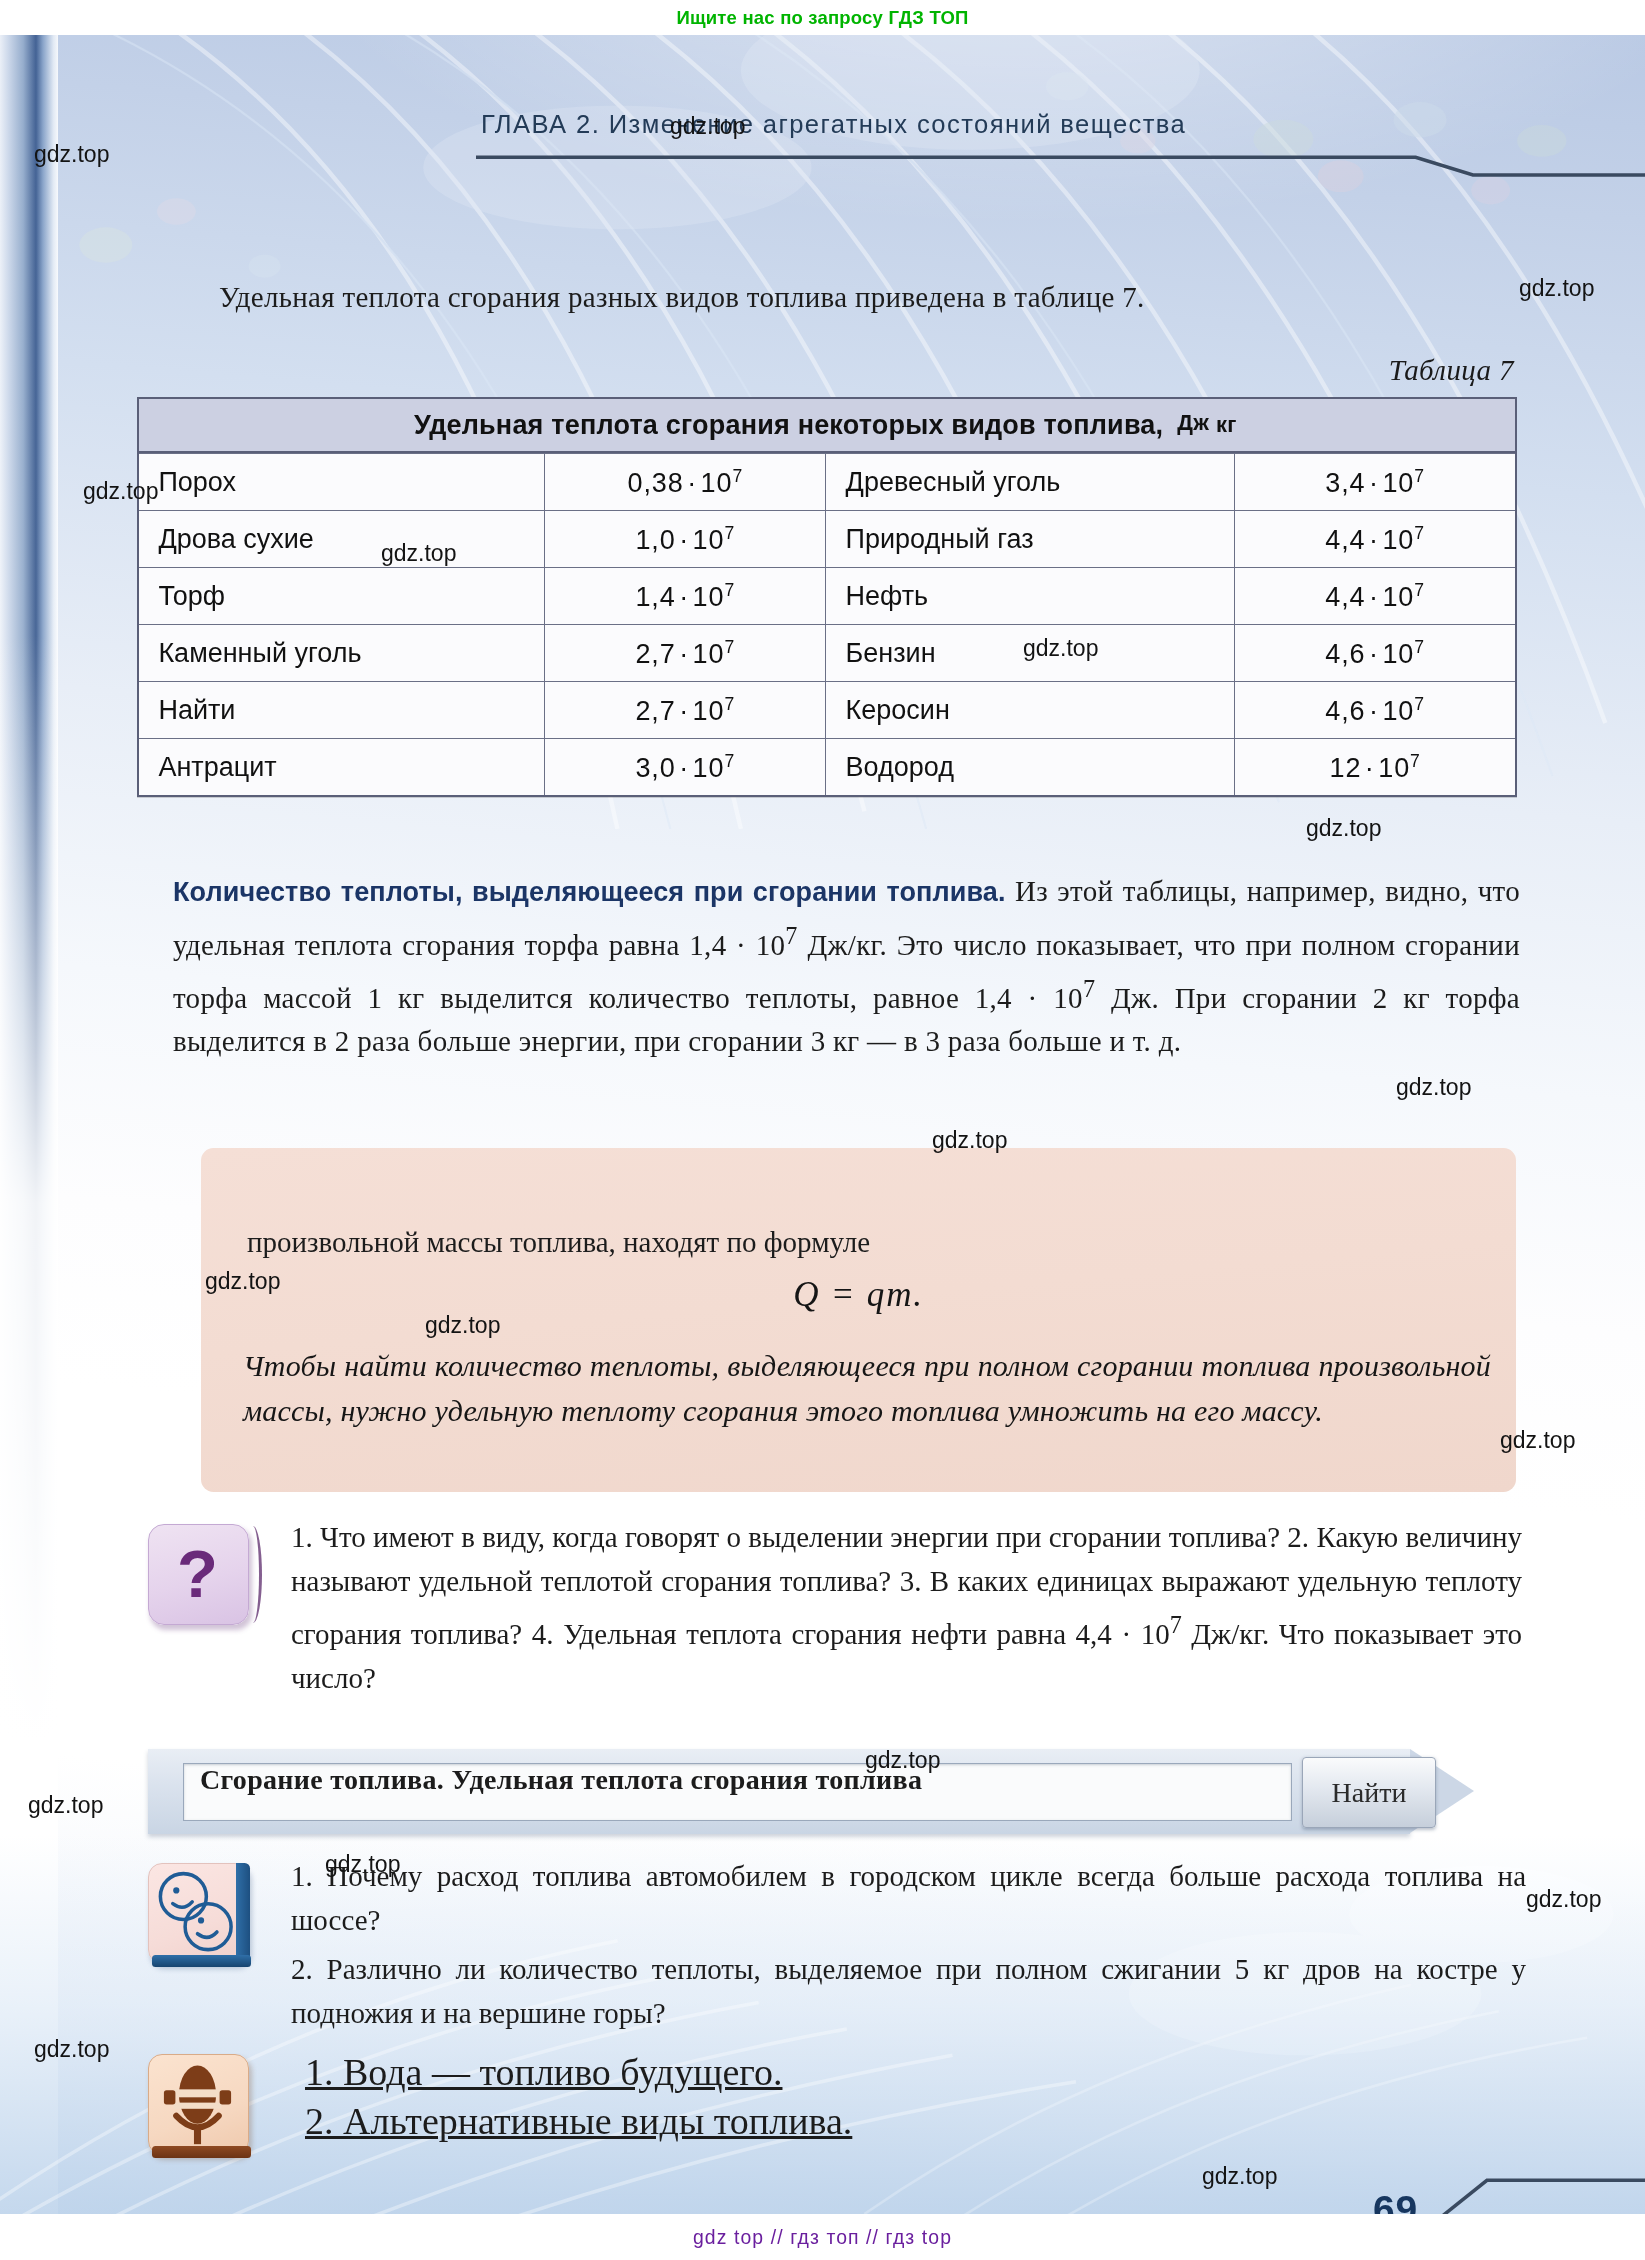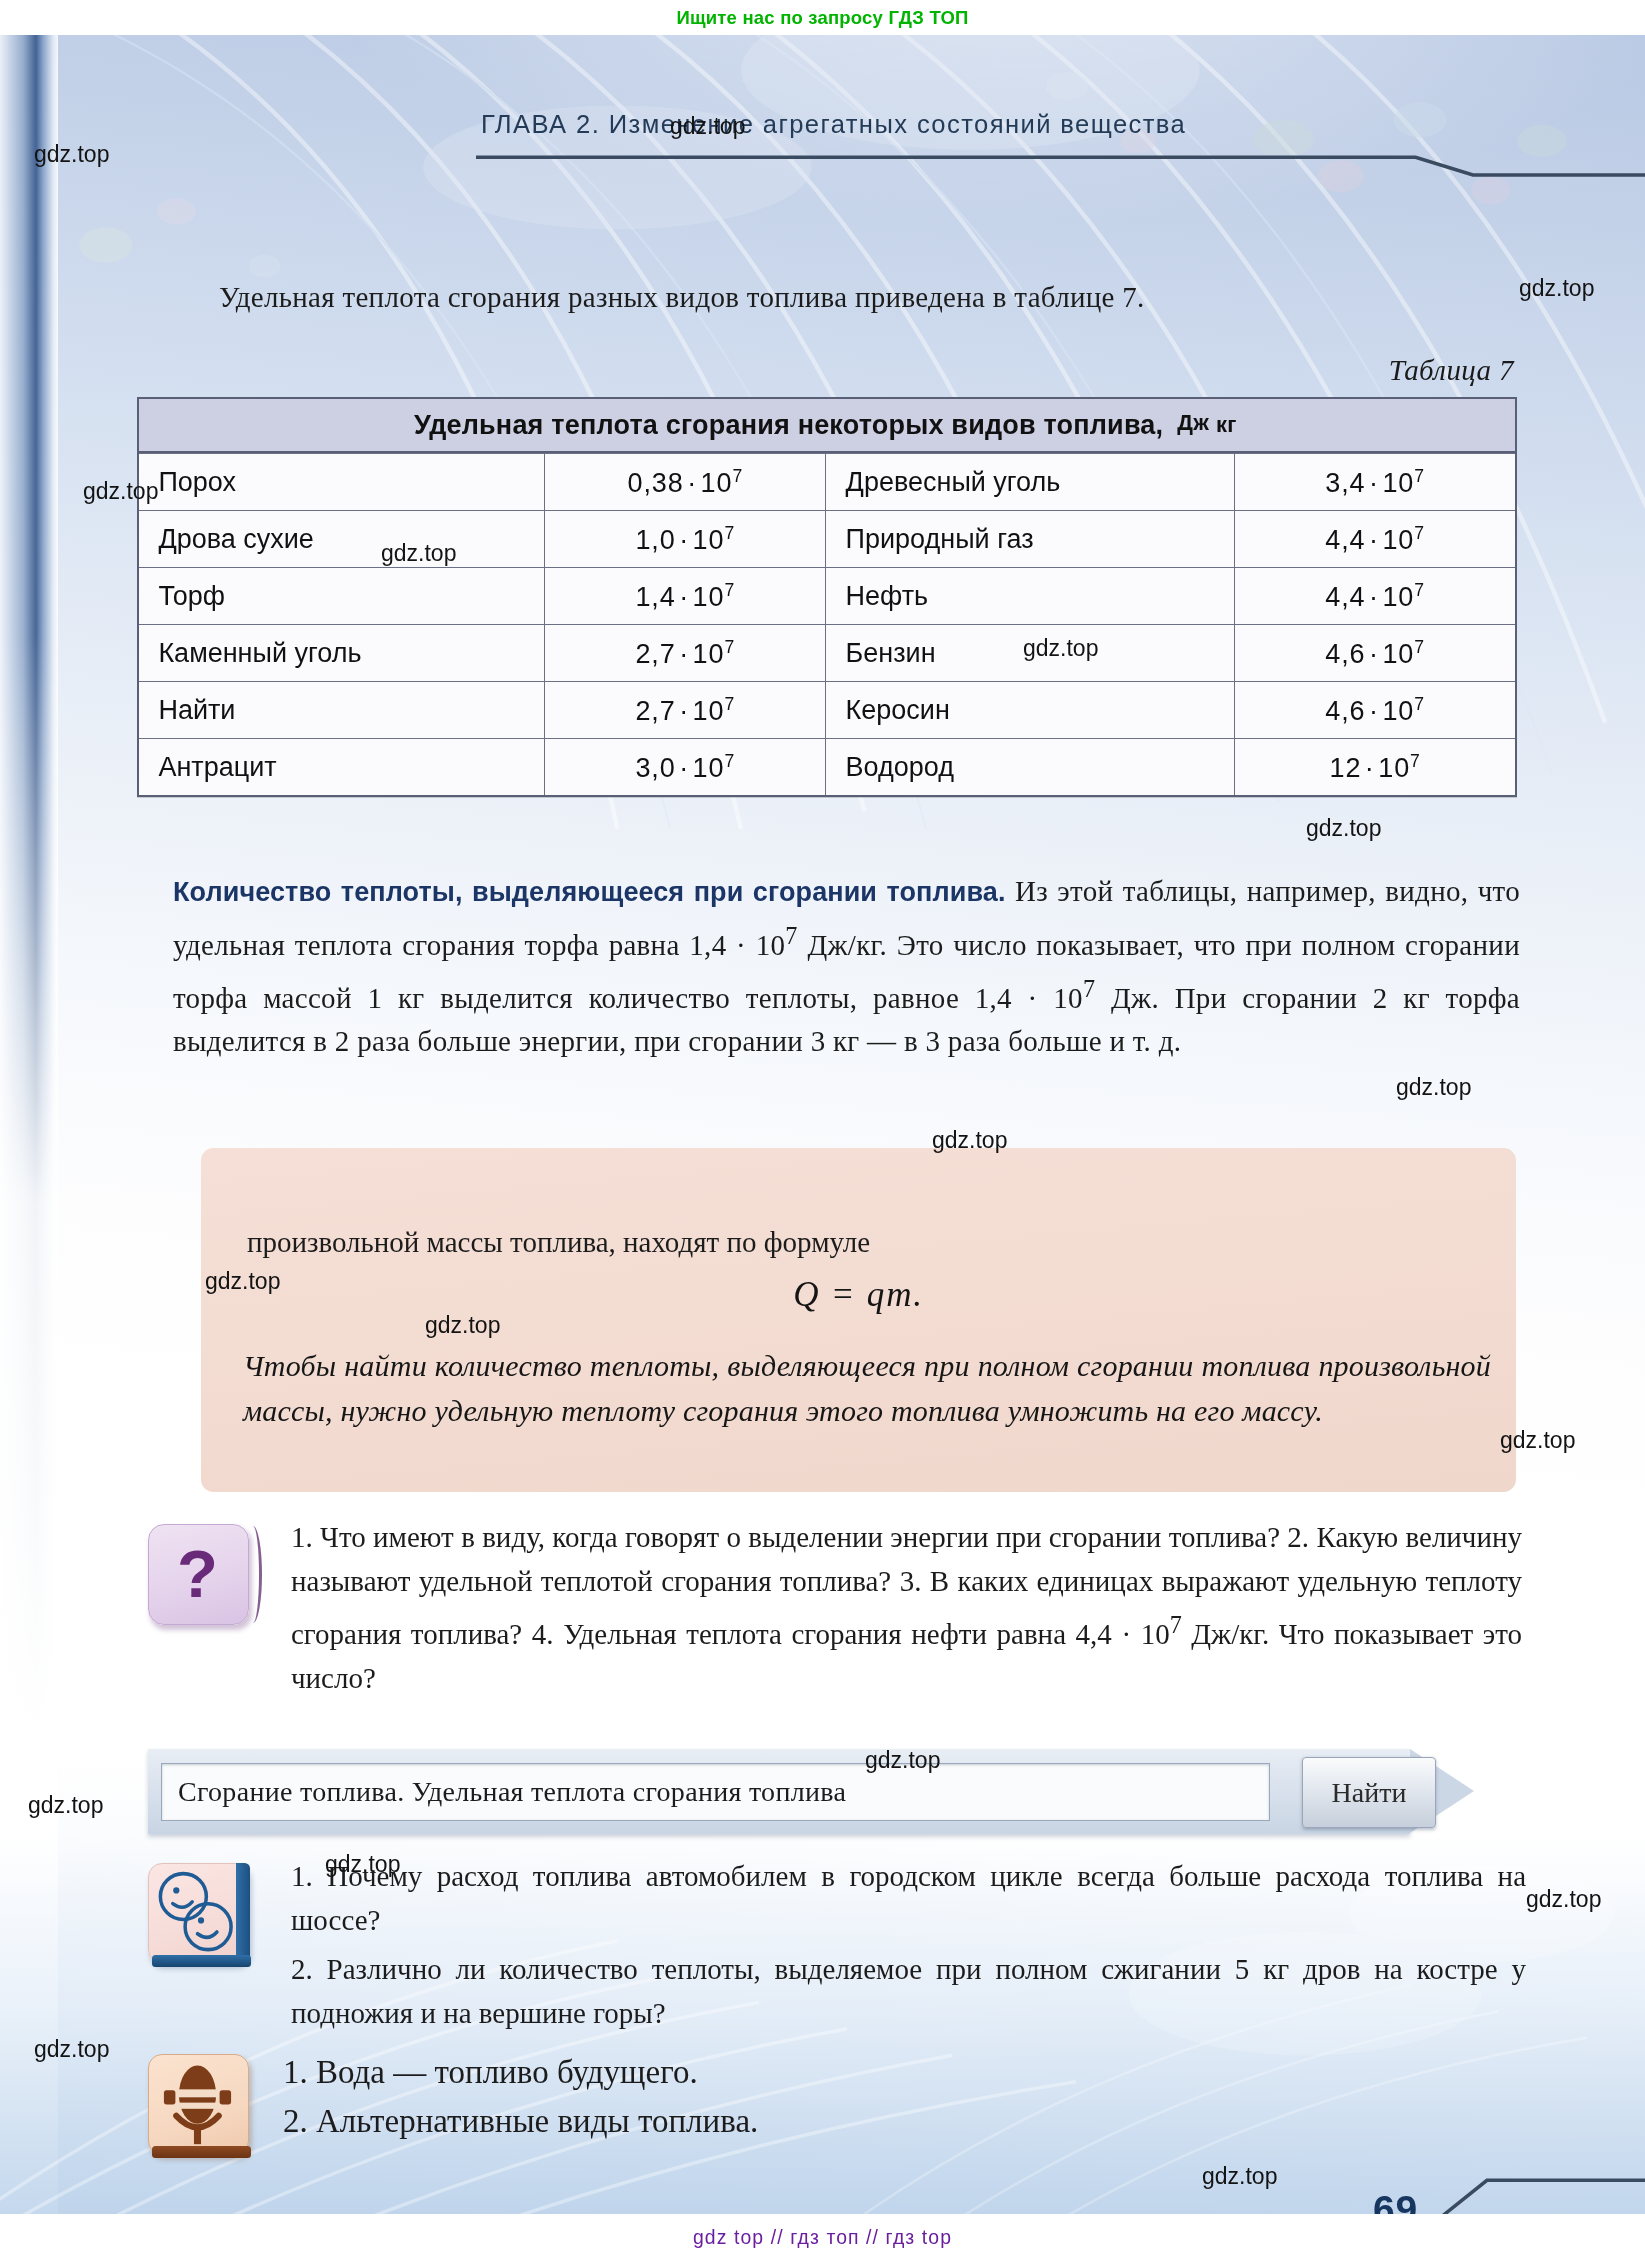--- a/index.html
+++ b/index.html
@@ -218,24 +218,25 @@
     position:absolute;left:0;top:10.6px;width:1262px;height:85px;
     background:linear-gradient(180deg,#e9eef5 0%, #dbe3ee 40%, #c9d5e4 100%);
     box-shadow:0 2.6px 4.4px rgba(60,80,110,.25);
   }
   .sb-arrow{
     position:absolute;left:1262px;top:10.6px;width:0;height:0;
     border-top:42px solid transparent;border-bottom:42px solid transparent;
     border-left:64px solid #ccd7e6;
   }
   .sb-input{
-    position:absolute;left:13px;top:25px;width:1107px;height:56px;
+    position:absolute;left:35px;top:25px;width:1107px;height:56px;
     background:#fafbfc;border:1.8px solid #9aa8bb;
-    display:flex;align-items:center;
+    display:flex;
     box-shadow:inset 0 0.9px 2.6px rgba(80,95,120,.3);
+    font-weight:bold;
   }
   .sb-input-text{
     padding-left:16px;
     font-family:"Liberation Serif",serif;font-size:28px;color:#1c1c1c;
     letter-spacing:0.3px;white-space:nowrap;
   }
   .sb-button{
     position:absolute;left:1154px;top:19.4px;width:132px;height:69px;
     background:linear-gradient(180deg,#fafbfc 0%, #e4e9f0 42%, #c6cfdb 100%);
     border:1.8px solid #9aa6b8;border-radius:4px;
@@ -283,23 +284,24 @@
     background:linear-gradient(160deg,#fbe3cf 0%, #f6d8c1 60%, #efc9ad 100%);
     border-radius:14px;border:1.8px solid #d9ab88;
     box-shadow:2.6px 4.4px 5.3px rgba(110,60,20,.25);
   }
   .p-icon-base{
     position:absolute;left:3.5px;top:92px;width:99px;height:12.4px;
     background:linear-gradient(180deg,#8f4a22,#6c3314);
     border-radius:3.5px;
   }
   .p-text{
-    position:absolute;left:283px;top:2015px;width:1235px;
-    font-family:"Liberation Serif",serif;font-size:33px;line-height:44px;
+    position:absolute;left:305px;top:2015px;width:1235px;
+    font-family:"Liberation Serif",serif;font-size:38px;line-height:44px;
     color:#1c1c1c;
+    text-decoration:underline;
   }
   .p-text p{margin:0 0 5.3px 0;}
 
   
   .pagenum{
     position:absolute;left:1373px;top:2153px;
     font-family:"Liberation Sans",sans-serif;font-weight:700;
     font-size:39px;color:#16365f;letter-spacing:0.9px;
   }
   .pagenum-rule{position:absolute;left:1262px;top:2133px;width:384px;height:58px;}

